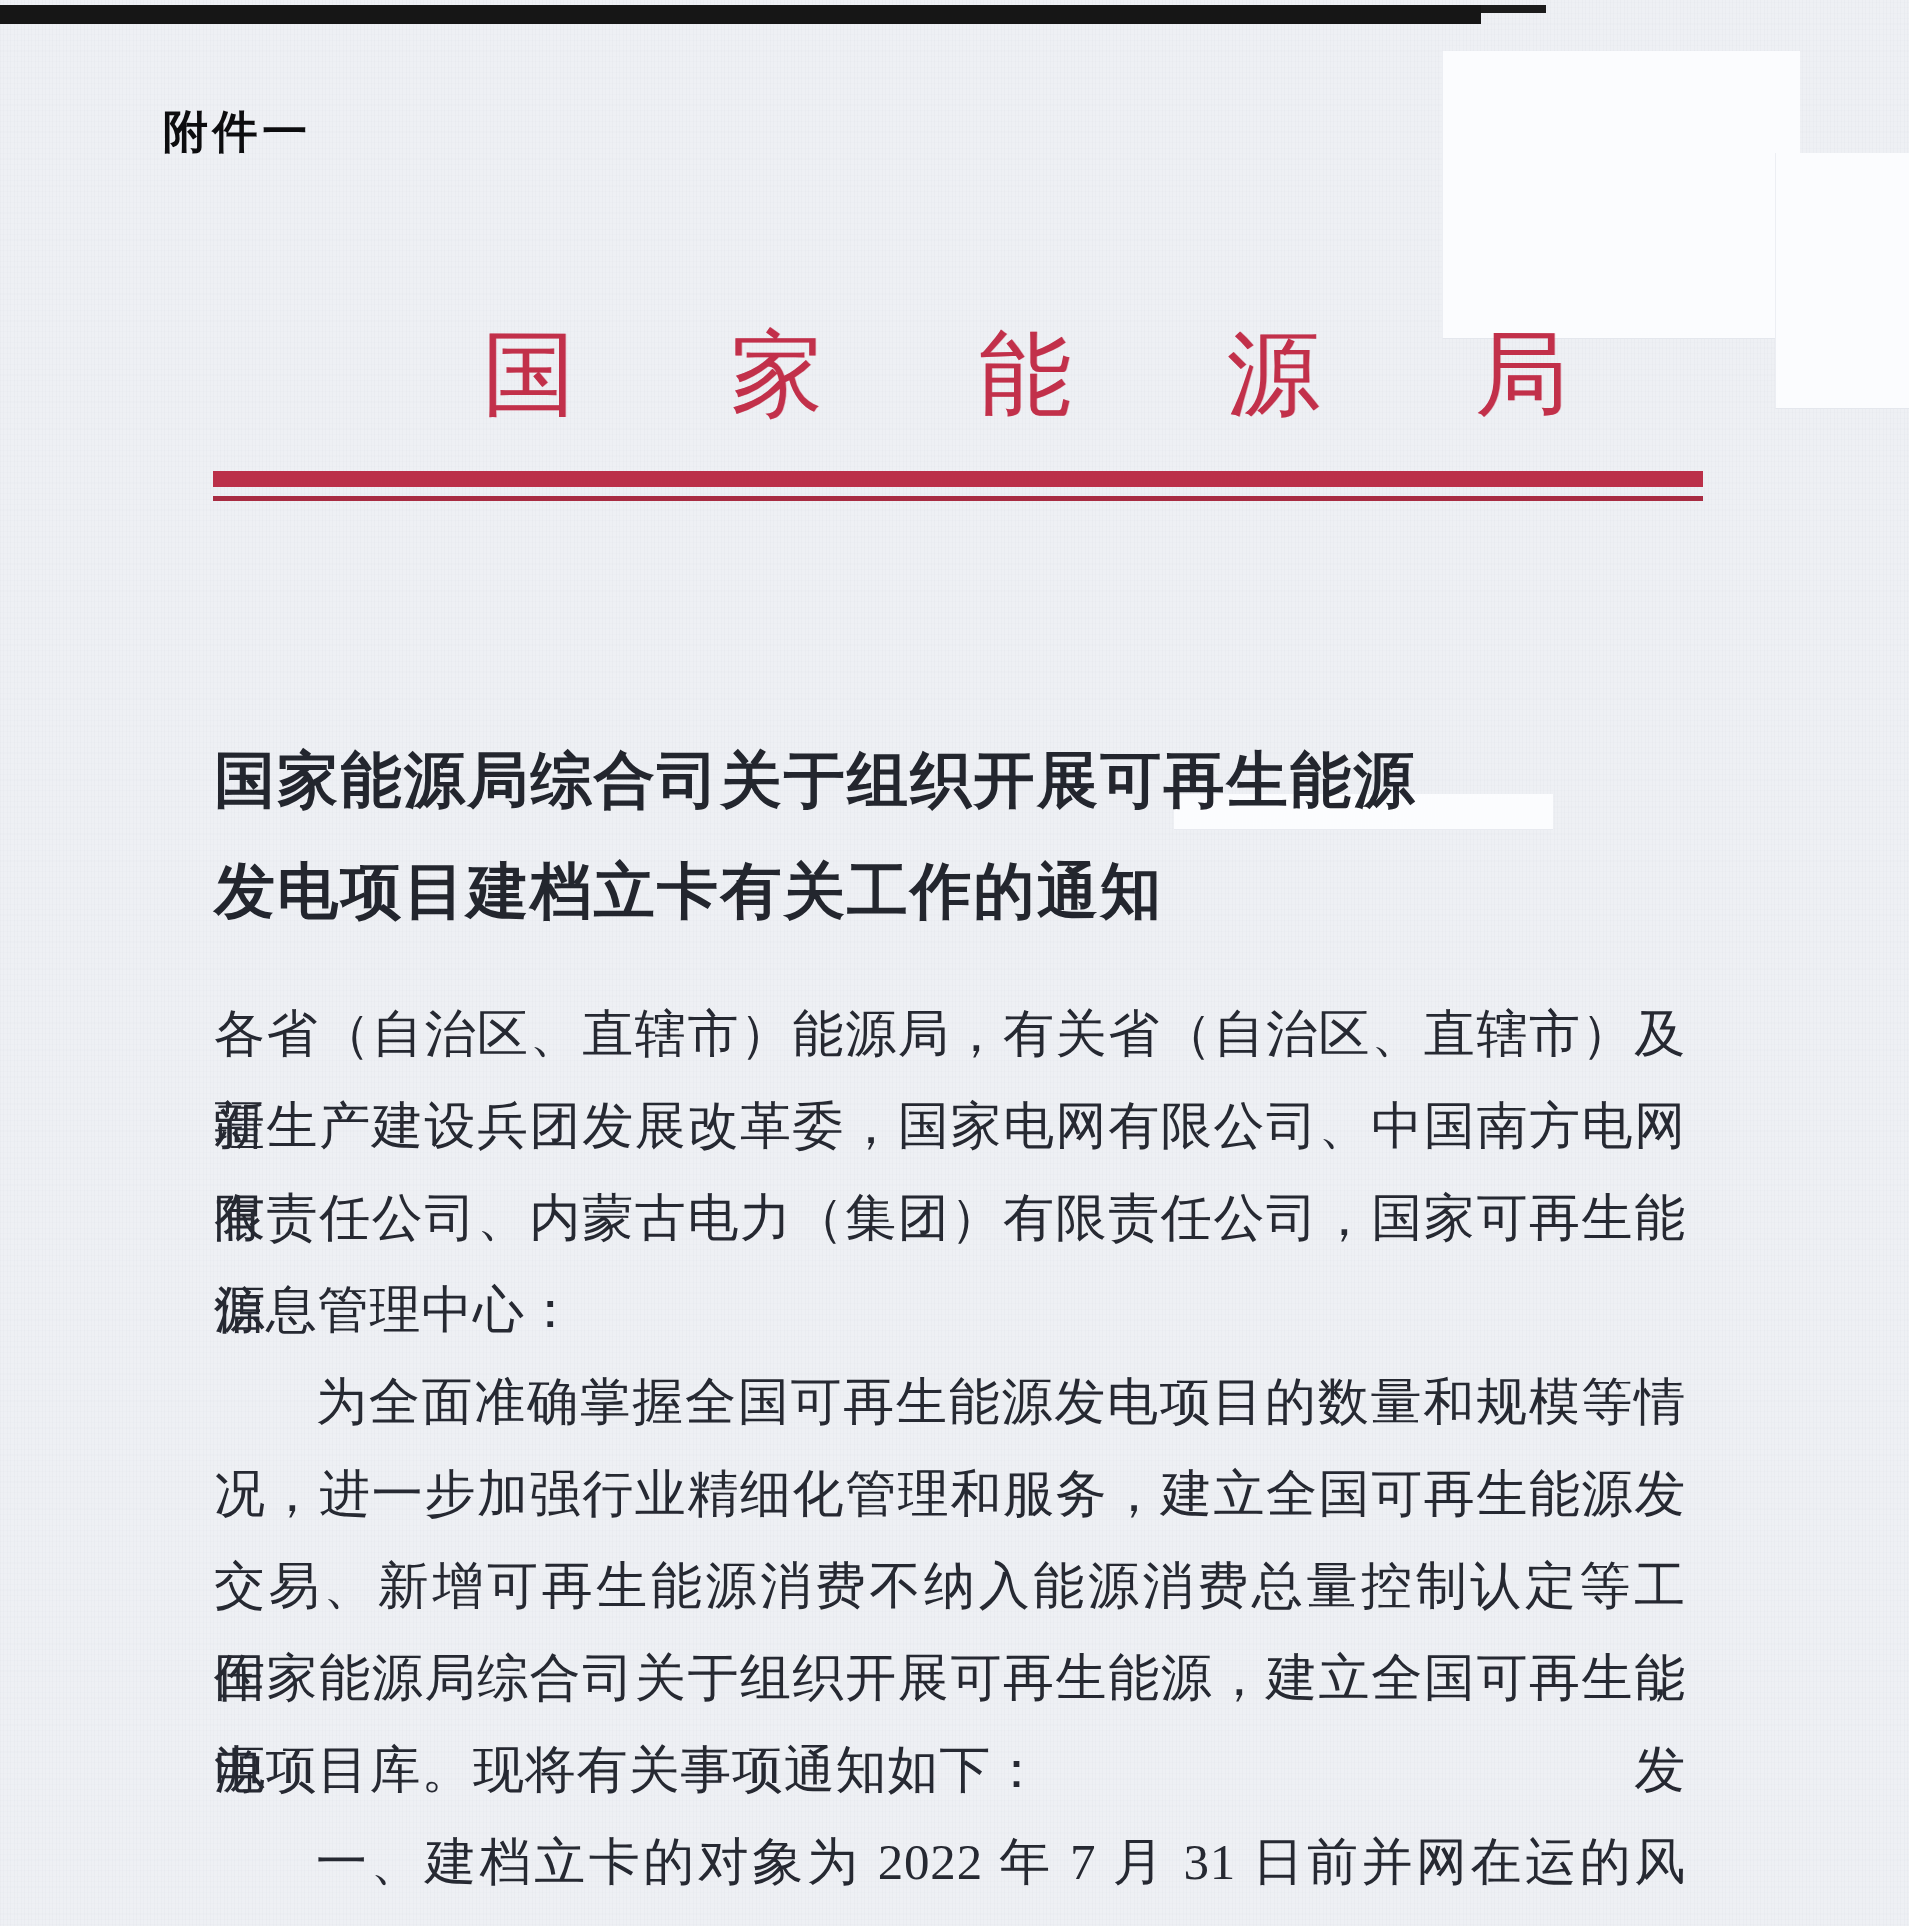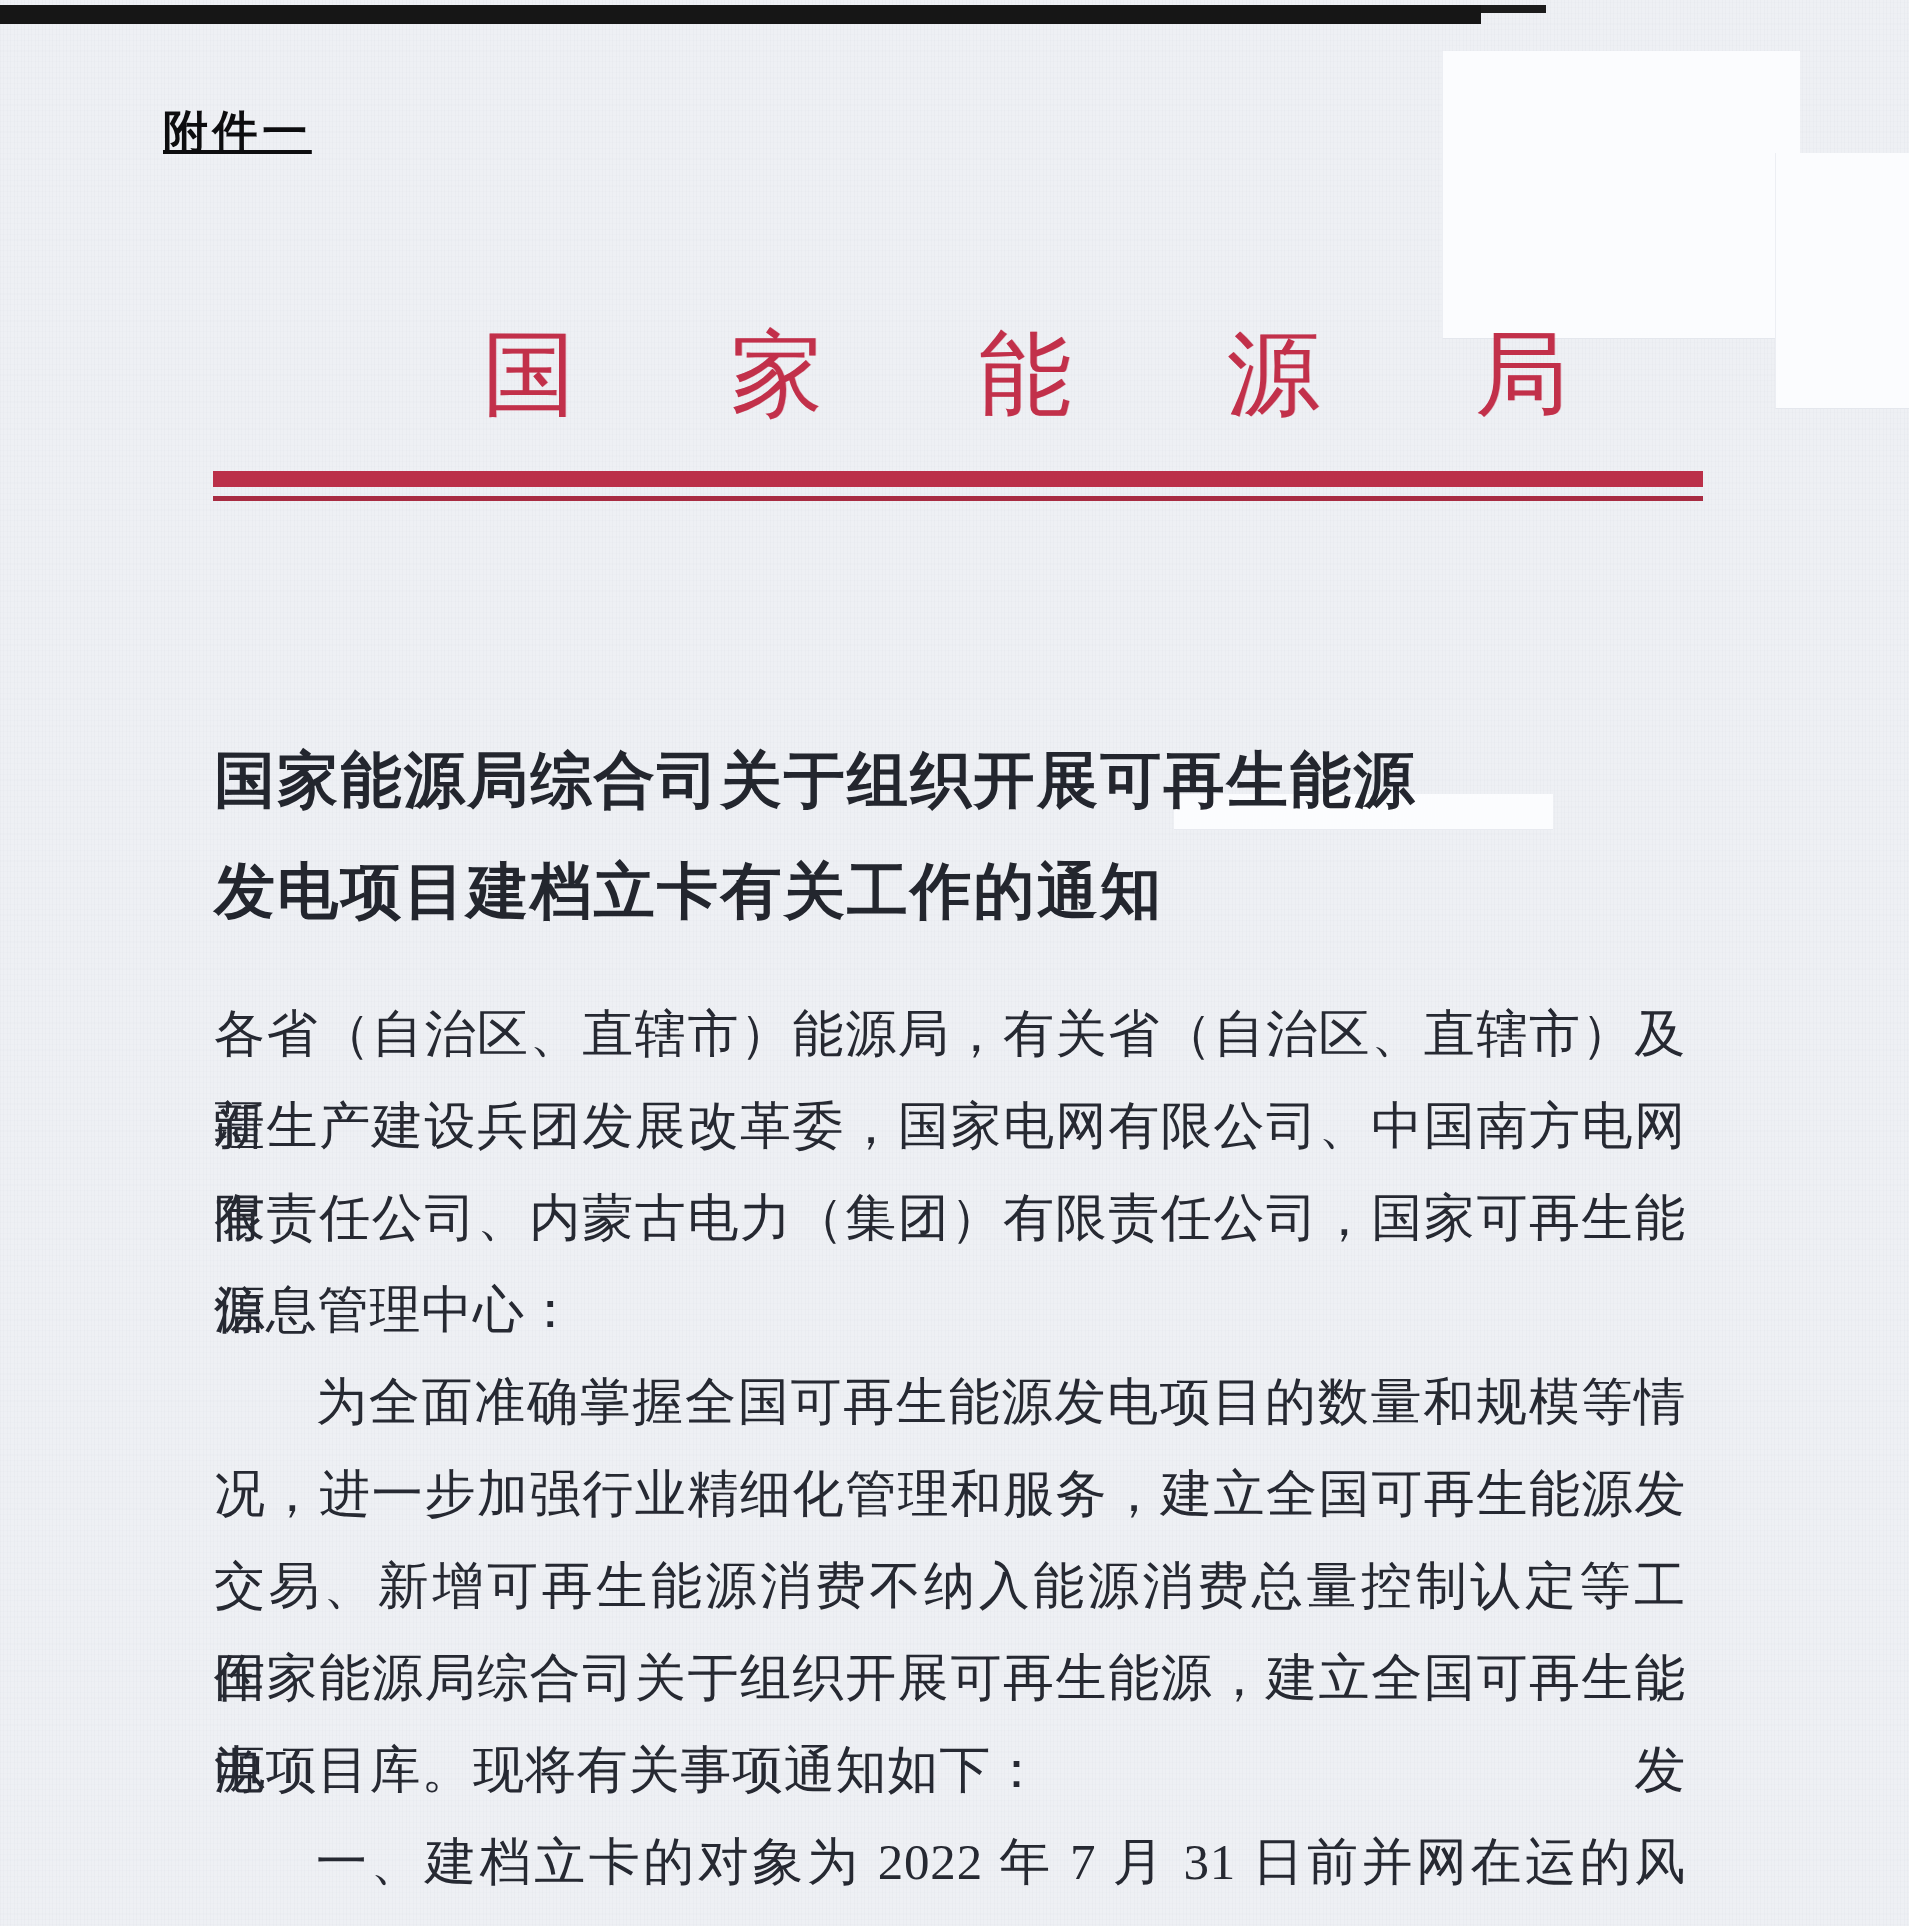--- a/index.html
+++ b/index.html
@@ -59,21 +59,20 @@
   
   .attachment-label {
     position: absolute;
     left: 163px; top: 102px;
     font-family: "Liberation Sans", "DejaVu Sans", sans-serif;
     font-weight: 700;
     font-size: 45px;
     letter-spacing: 4.6px;
     color: #0d0d0f;
     white-space: nowrap;
-    text-decoration: underline;
   }
 
   
   .letterhead {
     position: absolute;
     left: 482px; top: 328px;
     width: 1086px;
     display: flex;
     justify-content: space-between;
     color: #c2304a;

